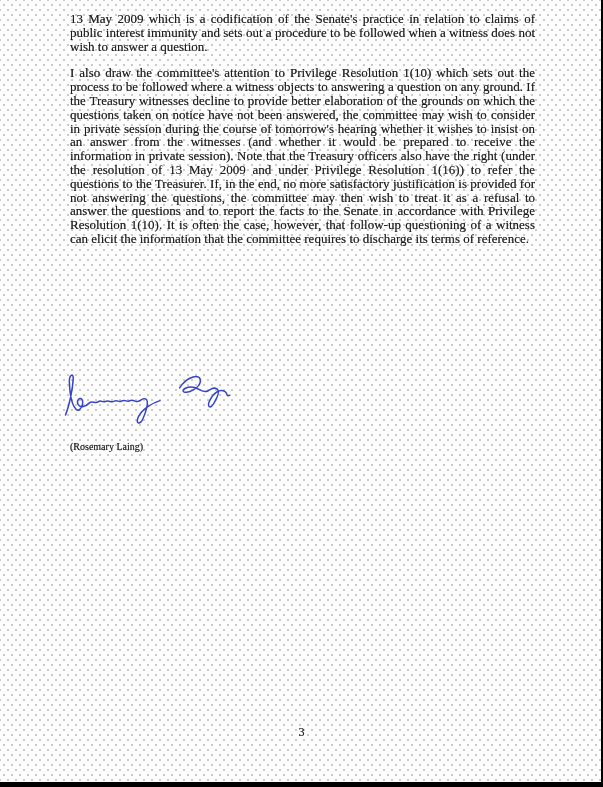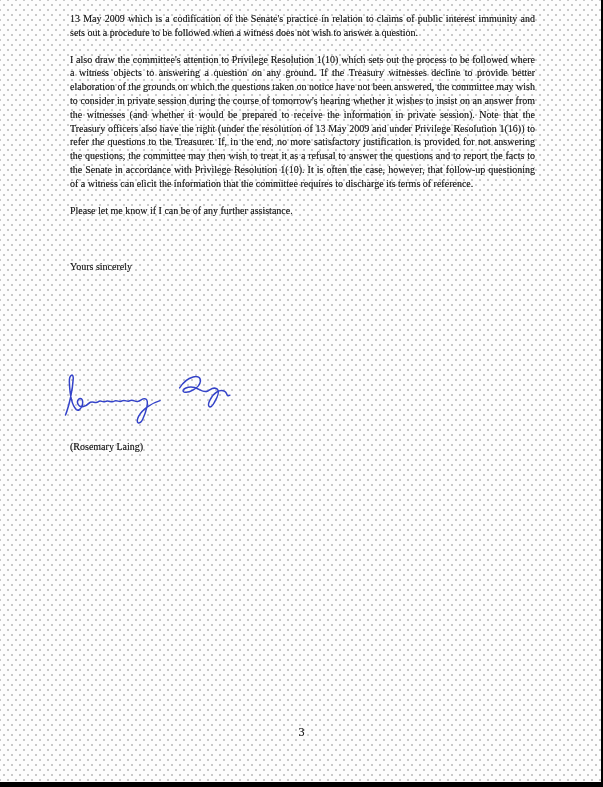--- a/index.html
+++ b/index.html
@@ -23,21 +23,21 @@
       radial-gradient(circle, var(--dot, #c8c8c8) 0.7px, rgba(0,0,0,0) 0.95px);
     background-size: 8px 10px;
     background-position: 0 0, 4px 5px;
   }
   .letter-text {
     position: absolute;
     left: 70px;
     top: 12px;
     width: 465px;
     color: var(--ink, #1e1e1e);
-    font-size: 10px;
+    font-size: 13px;
     line-height: 13.8px;
     text-shadow: 0 0 0.4px rgba(20,20,20,0.55);
   }
   .letter-text p {
     margin: 0 0 13px 0;
     text-align: justify;
   }
   .letter-text p.closing-line {
     margin: 0;
     text-align: left;
@@ -97,22 +97,20 @@
   }
 </style>
 </head>
 <body>
 
 <div class="scan-page">
 
   <div class="letter-text">
     <p>13 May 2009 which is a codification of the Senate's practice in relation to claims of public interest immunity and sets out a procedure to be followed when a witness does not wish to answer a question.</p>
     <p>I also draw the committee's attention to Privilege Resolution 1(10) which sets out the process to be followed where a witness objects to answering a question on any ground. If the Treasury witnesses decline to provide better elaboration of the grounds on which the questions taken on notice have not been answered, the committee may wish to consider in private session during the course of tomorrow's hearing whether it wishes to insist on an answer from the witnesses (and whether it would be prepared to receive the information in private session). Note that the Treasury officers also have the right (under the resolution of 13 May 2009 and under Privilege Resolution 1(16)) to refer the questions to the Treasurer. If, in the end, no more satisfactory justification is provided for not answering the questions, the committee may then wish to treat it as a refusal to answer the questions and to report the facts to the Senate in accordance with Privilege Resolution 1(10). It is often the case, however, that follow-up questioning of a witness can elicit the information that the committee requires to discharge its terms of reference.</p>
-    <p class="closing-line">Please let me know if I can be of any further assistance.</p>
-    <p class="valediction">Yours sincerely</p>
   </div>
 
   <svg class="signature-svg" viewBox="0 0 176 64" xmlns="http://www.w3.org/2000/svg" aria-label="Rosemary Laing signature">
 
     <path d="M3,45
              C7,36 11,20 12,9
              C12.5,3 8,5 8,12
              C8,24 10,36 14,40
              C18,43 22,34 20,30
              C18,27 14,31 16,35

